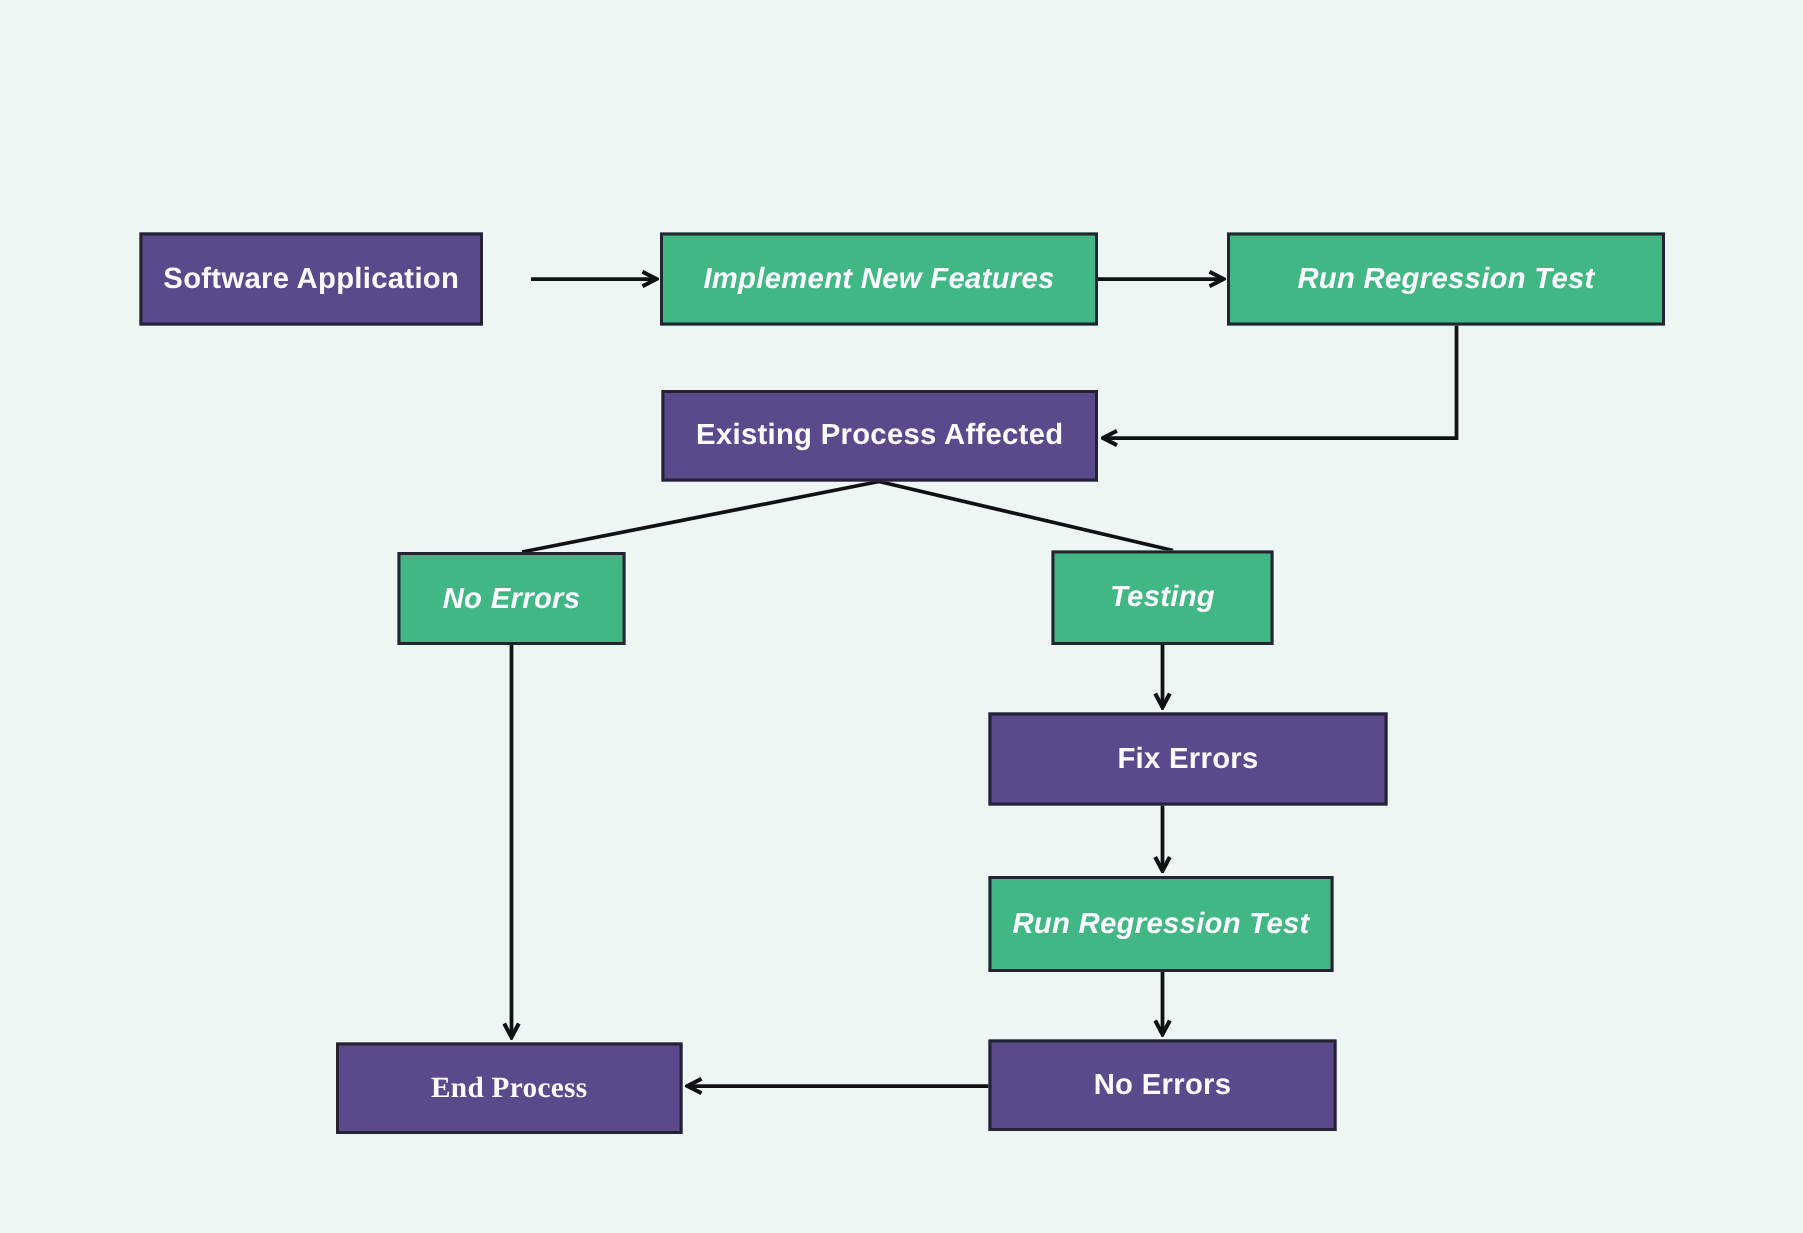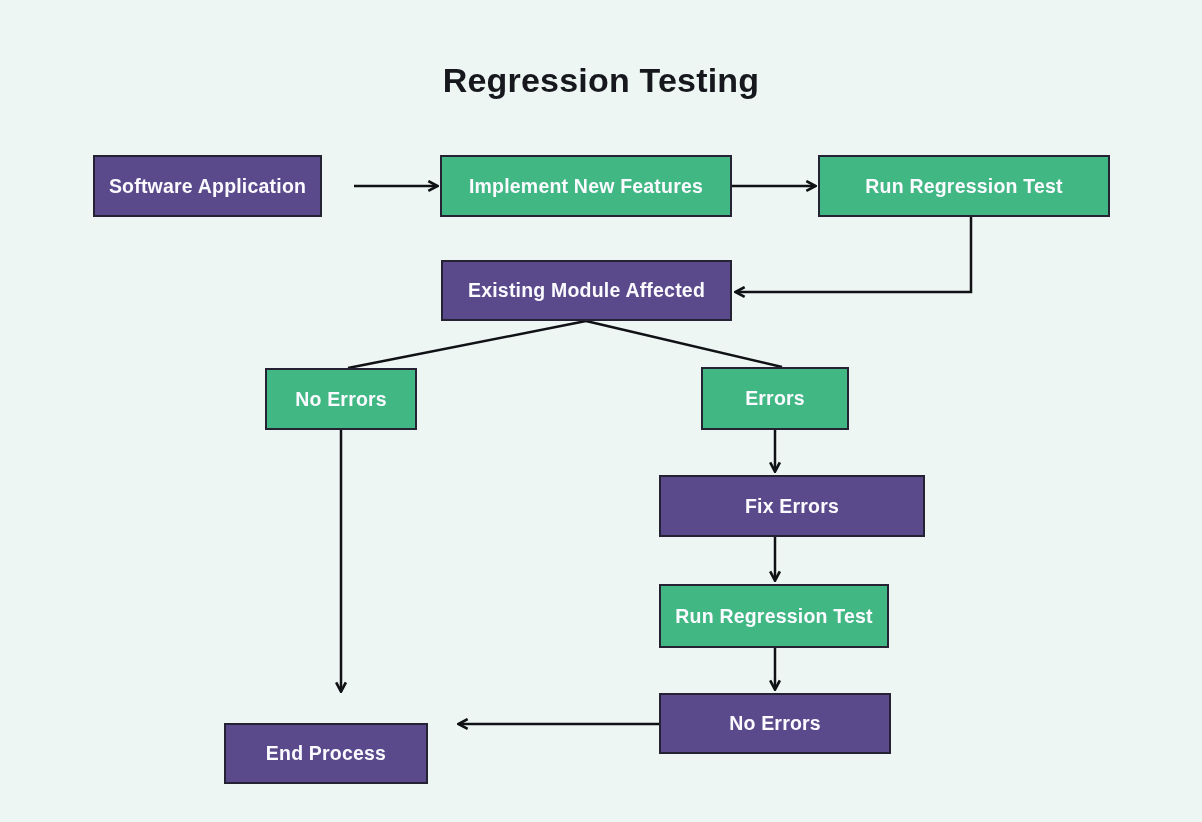--- a/index.html
+++ b/index.html
@@ -19,27 +19,26 @@
   #edges{position:absolute;left:0;top:0;width:1202px;height:822px;}
   polyline.edge{fill:none;stroke:var(--line);stroke-width:2.5;}
   #arrowhead path{fill:none;stroke:var(--line);stroke-width:2.5;}
   .node{
     position:absolute;box-sizing:border-box;border:2.5px solid var(--border);
     display:flex;align-items:center;justify-content:center;text-align:center;
     color:var(--nodeText);font-weight:700;font-size:19.5px;letter-spacing:0.2px;
     white-space:nowrap;
   }
   .node.purple{background:var(--purple);}
-  .node.green{background:var(--green);}
+  .node.green{background:var(--green);font-style:italic;}
 </style>
 </head>
 <body>
 
 <div class="canvas">
-  <h1 class="diagram-title">Regression Testing</h1>
   <svg id="edges" viewBox="0 0 1202 822" xmlns="http://www.w3.org/2000/svg">
     <defs>
       <marker id="arrowhead" viewBox="0 0 12 12" markerWidth="13" markerHeight="13" refX="10" refY="6" orient="auto" markerUnits="userSpaceOnUse">
         <path d="M2,1.5 L10.5,6 L2,10.5"></path>
       </marker>
     </defs>
   <polyline points="354,186 437,186" class="edge" marker-end="url(#arrowhead)"></polyline>
       <polyline points="732,186 815,186" class="edge" marker-end="url(#arrowhead)"></polyline>
       <polyline points="971,217 971,292 736,292" class="edge" marker-end="url(#arrowhead)"></polyline>
       <polyline points="586,321 348,368" class="edge"></polyline>
@@ -47,21 +46,21 @@
       <polyline points="775,430 775,471" class="edge" marker-end="url(#arrowhead)"></polyline>
       <polyline points="775,537 775,580" class="edge" marker-end="url(#arrowhead)"></polyline>
       <polyline points="775,648 775,689" class="edge" marker-end="url(#arrowhead)"></polyline>
       <polyline points="341,430 341,691" class="edge" marker-end="url(#arrowhead)"></polyline>
       <polyline points="659,724 459,724" class="edge" marker-end="url(#arrowhead)"></polyline>
     </svg>
   <div id="nodes">
       <div class="node purple" style="left: 93px; top: 155px; width: 229px; height: 62px;">Software Application</div>
       <div class="node green" style="left: 440px; top: 155px; width: 292px; height: 62px;">Implement New Features</div>
       <div class="node green" style="left: 818px; top: 155px; width: 292px; height: 62px;">Run Regression Test</div>
-      <div class="node purple" style="left: 441px; top: 260px; width: 291px; height: 61px;">Existing Module Affected</div>
+      <div class="node purple" style="left: 441px; top: 260px; width: 291px; height: 61px;">Existing Process Affected</div>
       <div class="node green" style="left: 265px; top: 368px; width: 152px; height: 62px;">No Errors</div>
-      <div class="node green" style="left: 701px; top: 367px; width: 148px; height: 63px;">Errors</div>
+      <div class="node green" style="left: 701px; top: 367px; width: 148px; height: 63px;">Testing</div>
       <div class="node purple" style="left: 659px; top: 475px; width: 266px; height: 62px;">Fix Errors</div>
       <div class="node green" style="left: 659px; top: 584px; width: 230px; height: 64px;">Run Regression Test</div>
-      <div class="node purple" style="left: 224px; top: 723px; width: 204px; height: 61px;">End Process</div>
+      <div class="node purple" style="left: 224px; top: 695px; width: 231px; height: 61px; font-family: Liberation Serif, serif;">End Process</div>
       <div class="node purple" style="left: 659px; top: 693px; width: 232px; height: 61px;">No Errors</div>
     </div>
 </div>
 
 </body></html>

